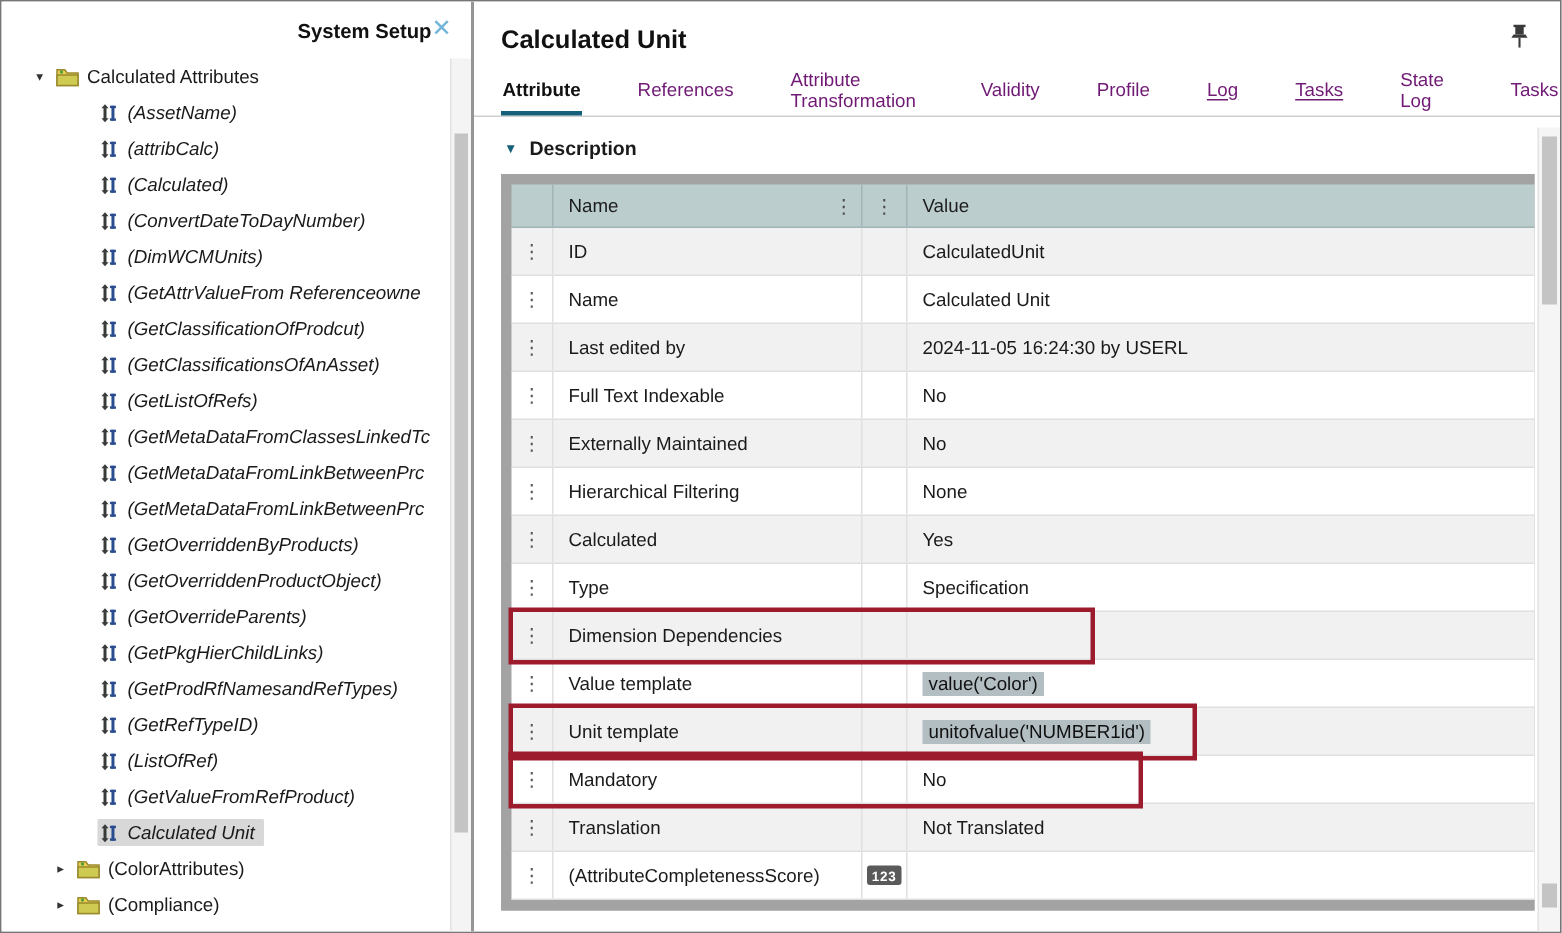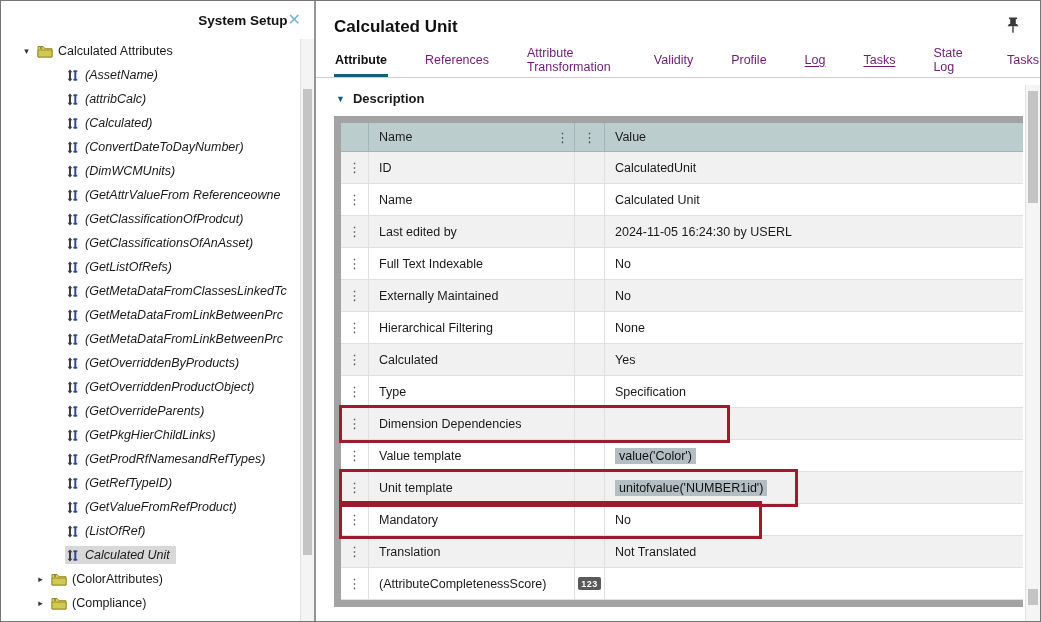--- a/index.html
+++ b/index.html
@@ -319,34 +319,34 @@
           <div class="titem">
             <span class="tsel">
               <span class="aicon">
                 <svg width="12" height="13" viewBox="0 0 12 13">
                   <path d="M3 0.5 L5.4 3.2 H4 V9.8 H5.4 L3 12.5 L0.6 9.8 H2 V3.2 H0.6 Z" fill="#3a3a3a"></path>
                   <rect x="7.3" y="1.5" width="2" height="10" fill="#2a4d8f"></rect>
                   <rect x="6.3" y="1.5" width="4" height="1.6" fill="#2a4d8f"></rect>
                   <rect x="6.3" y="9.9" width="4" height="1.6" fill="#2a4d8f"></rect>
                 </svg>
               </span>
+              <span class="tlabel">(ListOfRef)</span>
+            </span>
+          </div>
+          <div class="titem">
+            <span class="tsel">
+              <span class="aicon">
+                <svg width="12" height="13" viewBox="0 0 12 13">
+                  <path d="M3 0.5 L5.4 3.2 H4 V9.8 H5.4 L3 12.5 L0.6 9.8 H2 V3.2 H0.6 Z" fill="#3a3a3a"></path>
+                  <rect x="7.3" y="1.5" width="2" height="10" fill="#2a4d8f"></rect>
+                  <rect x="6.3" y="1.5" width="4" height="1.6" fill="#2a4d8f"></rect>
+                  <rect x="6.3" y="9.9" width="4" height="1.6" fill="#2a4d8f"></rect>
+                </svg>
+              </span>
               <span class="tlabel">(GetValueFromRefProduct)</span>
-            </span>
-          </div>
-          <div class="titem">
-            <span class="tsel">
-              <span class="aicon">
-                <svg width="12" height="13" viewBox="0 0 12 13">
-                  <path d="M3 0.5 L5.4 3.2 H4 V9.8 H5.4 L3 12.5 L0.6 9.8 H2 V3.2 H0.6 Z" fill="#3a3a3a"></path>
-                  <rect x="7.3" y="1.5" width="2" height="10" fill="#2a4d8f"></rect>
-                  <rect x="6.3" y="1.5" width="4" height="1.6" fill="#2a4d8f"></rect>
-                  <rect x="6.3" y="9.9" width="4" height="1.6" fill="#2a4d8f"></rect>
-                </svg>
-              </span>
-              <span class="tlabel">(ListOfRef)</span>
             </span>
           </div>
           <div class="titem">
             <span class="tsel on">
               <span class="aicon">
                 <svg width="12" height="13" viewBox="0 0 12 13">
                   <path d="M3 0.5 L5.4 3.2 H4 V9.8 H5.4 L3 12.5 L0.6 9.8 H2 V3.2 H0.6 Z" fill="#3a3a3a"></path>
                   <rect x="7.3" y="1.5" width="2" height="10" fill="#2a4d8f"></rect>
                   <rect x="6.3" y="1.5" width="4" height="1.6" fill="#2a4d8f"></rect>
                   <rect x="6.3" y="9.9" width="4" height="1.6" fill="#2a4d8f"></rect>

